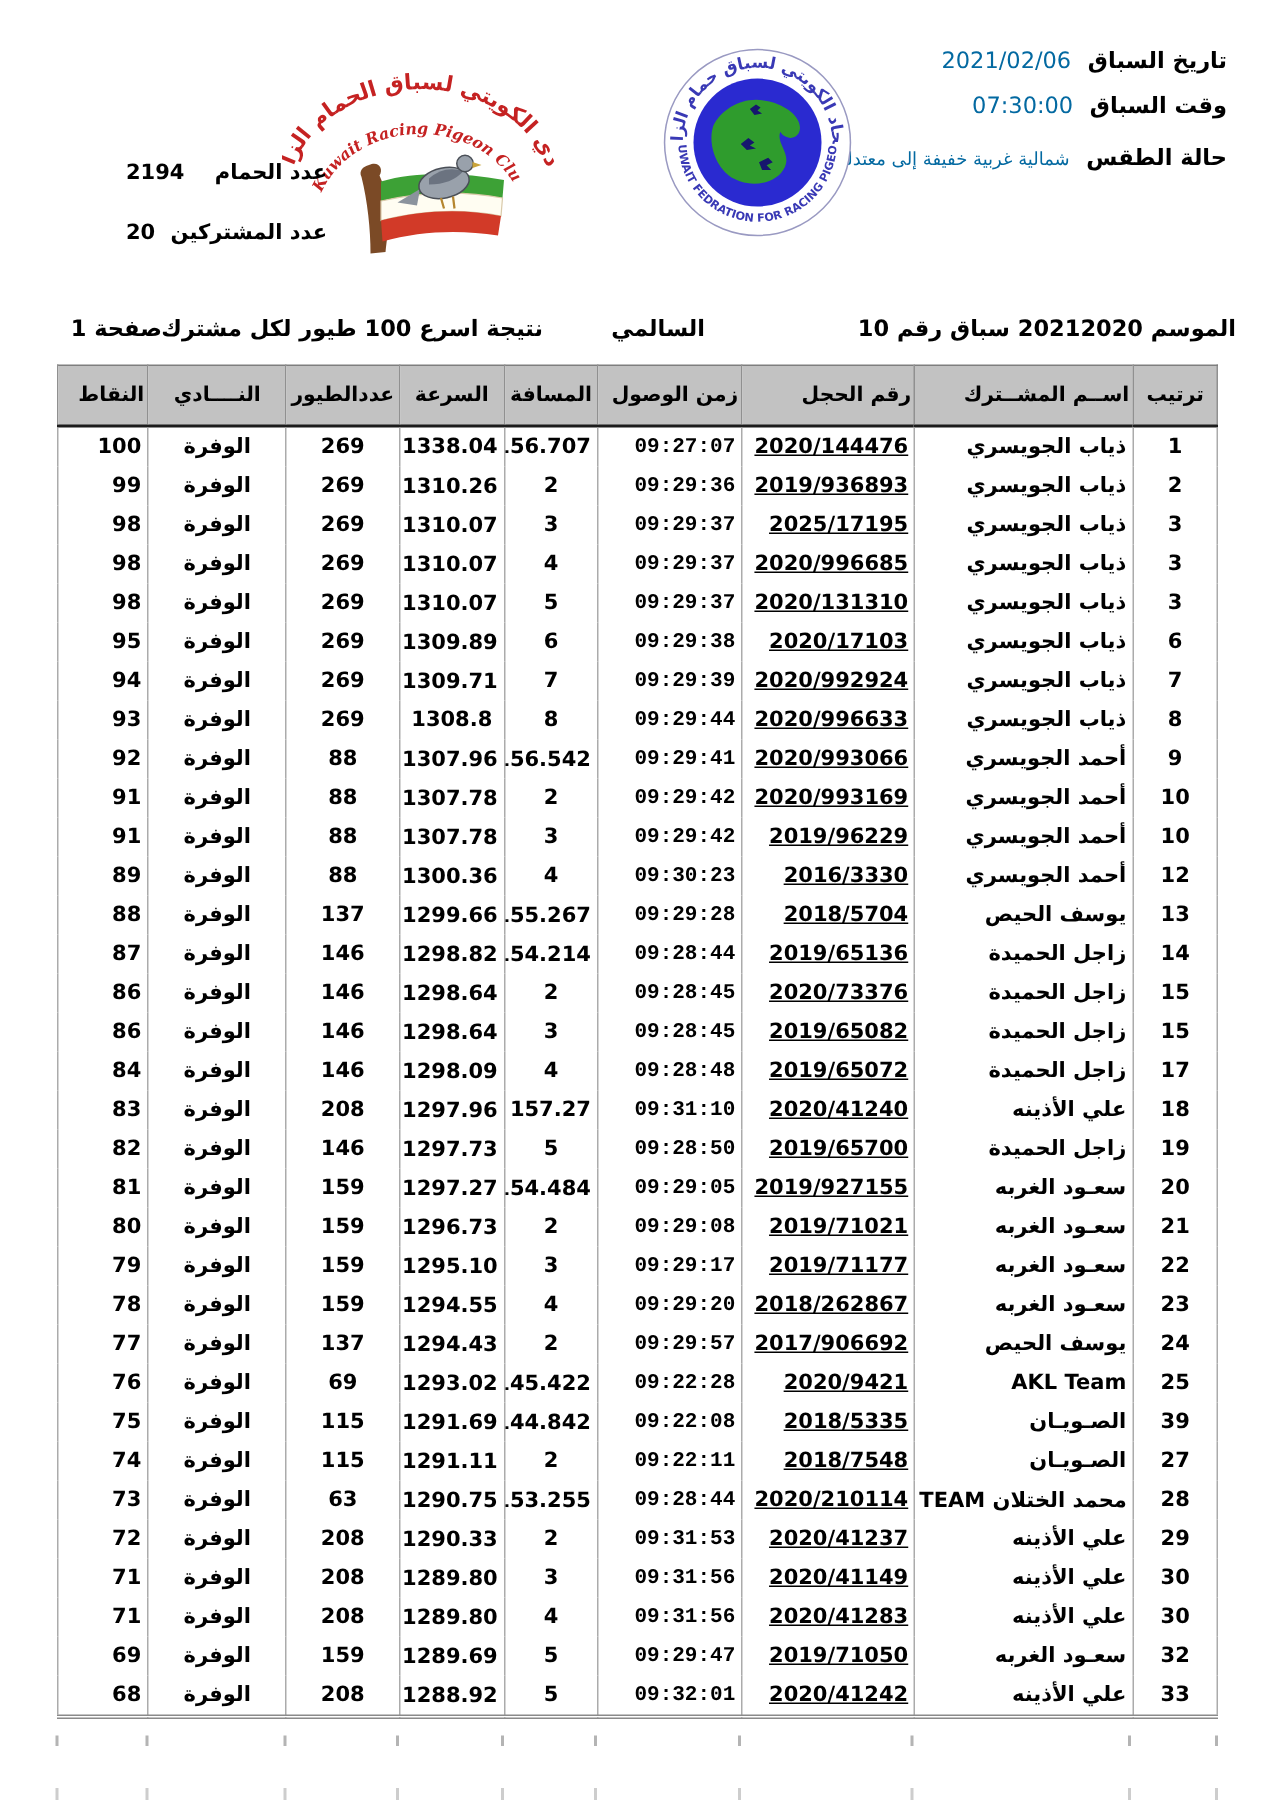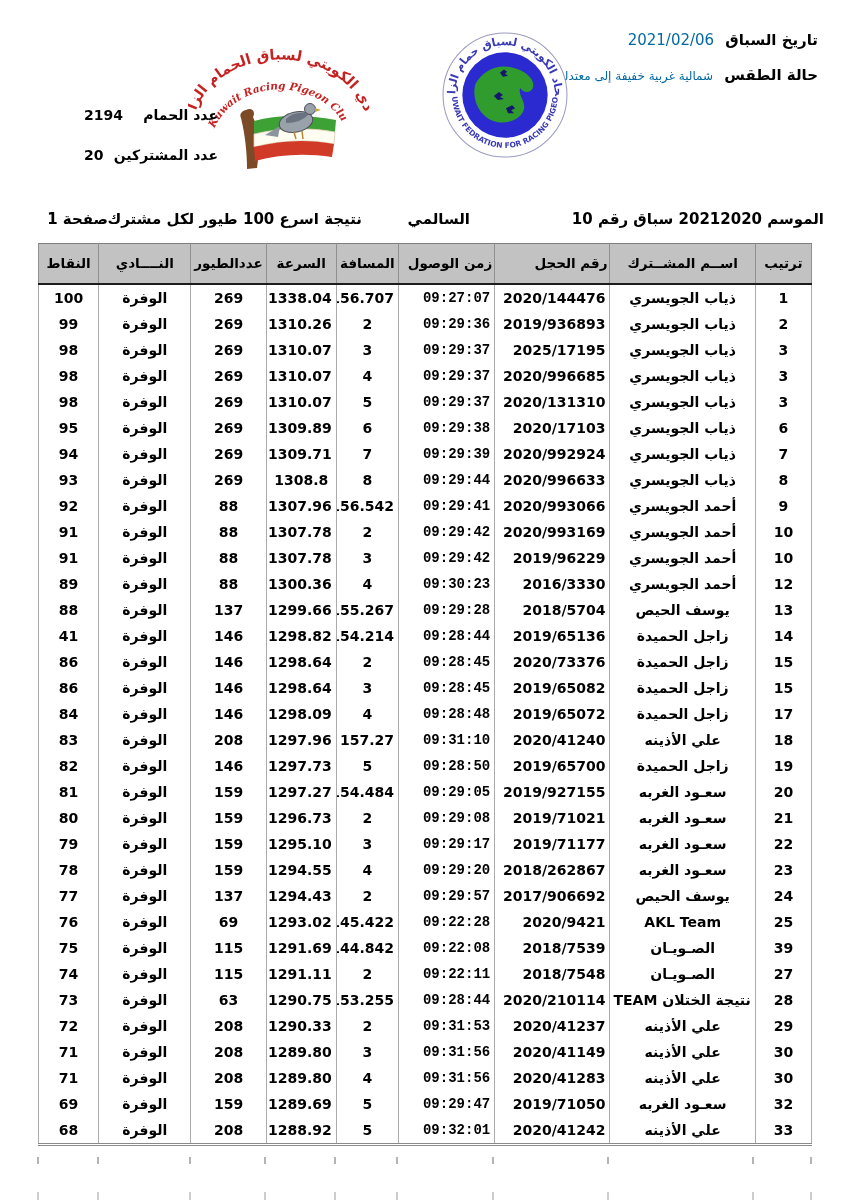--- a/index.html
+++ b/index.html
@@ -37,48 +37,52 @@
     border-collapse:collapse; table-layout:fixed; direction:rtl;
     border:1.5px solid #7e7e7e; border-bottom:3px double #8a8a8a; font-weight:bold; }
   table.results thead th { background:#c2c2c2; height:40px; font-size:13.5px;
     border-left:1px solid #909090; border-right:1px solid #909090;
     border-top:1px solid #7e7e7e; border-bottom:2px solid #1c1c1c;
     white-space:nowrap; overflow:hidden; padding:0 2px; }
   table.results tbody td { height:26px; line-height:26px; font-size:14px;
     border-left:1px solid #ababab; border-right:1px solid #ababab;
     white-space:nowrap; overflow:hidden; padding:0 4px; }
   .c0 { width:56px;  text-align:center; }
-  .c1 { width:145px; text-align:center; }
+  .c1 { width:145px; text-align:right; }
   tbody .c1 { padding-right:13px; font-size:13px; }
   .c2 { width:115px; text-align:right; }
-  tbody .c2 { padding-right:4px; }
+  tbody .c2 { padding-right:4px;text-decoration:underline; }
   .c3 { width:96px;  text-align:right; }
   tbody .c3 { padding-right:3px;font-family:Liberation Mono, monospace; }
   .c4 { width:62px;  text-align:center; }
   tbody .c4 { font-size:12.5px; padding:0 1px; }
   .c5 { width:70px;  text-align:center; }
   tbody .c5 { padding:0 1px; }
   .c6 { width:75px;  text-align:center;margin-left:11px; }
   .c7 { width:92px;  text-align:center; }
   tbody .c7 { font-size:11.5px; }
-  .c8 { width:60px;  text-align:center; }
+  .c8 { width:60px;  text-align:right; }
 
   
   .tick { position:absolute; width:2px; height:7px; background:#9b9b9b; opacity:.75; }
   .tick.row2 { opacity:.5; height:8px; }
 </style>
 </head>
 <body>
 
 <div class="page">
 
   <div class="race-info">
     <div class="ri-line">
       <span class="ri-label">تاريخ السباق</span>
       <span class="ri-value">2021/02/06</span>
+    </div>
+    <div class="ri-line">
+      <span class="ri-label">وقت السباق</span>
+      <span class="ri-value">07:30:00</span>
     </div>
     <div class="ri-line weather">
       <span class="ri-label">حالة الطقس</span>
       <span class="ri-value">شمالية غربية خفيفة إلى معتدلة</span>
     </div>
   </div>
 
   <svg class="fed-logo" viewBox="0 0 126 126">
     <circle cx="63" cy="63" r="61" fill="#ffffff" stroke="#9a9ac2" stroke-width="1"></circle>
     <circle cx="63" cy="63" r="42" fill="#2a2ad0"></circle>
@@ -297,21 +301,21 @@
         </tr>
         <tr>
           <td class="c0">14</td>
           <td class="c1">زاجل الحميدة</td>
           <td class="c2">2019/65136</td>
           <td class="c3">09:28:44</td>
           <td class="c4">154.214</td>
           <td class="c5">1298.82</td>
           <td class="c6">146</td>
           <td class="c7">الوفرة</td>
-          <td class="c8">41</td>
+          <td class="c8">87</td>
         </tr>
         <tr>
           <td class="c0">15</td>
           <td class="c1">زاجل الحميدة</td>
           <td class="c2">2020/73376</td>
           <td class="c3">09:28:45</td>
           <td class="c4">2</td>
           <td class="c5">1298.64</td>
           <td class="c6">146</td>
           <td class="c7">الوفرة</td>
@@ -423,42 +427,42 @@
           <td class="c3">09:22:28</td>
           <td class="c4">145.422</td>
           <td class="c5">1293.02</td>
           <td class="c6">69</td>
           <td class="c7">الوفرة</td>
           <td class="c8">76</td>
         </tr>
         <tr>
           <td class="c0">39</td>
           <td class="c1">الصـويـان</td>
-          <td class="c2">2018/7539</td>
+          <td class="c2">2018/5335</td>
           <td class="c3">09:22:08</td>
           <td class="c4">144.842</td>
           <td class="c5">1291.69</td>
           <td class="c6">115</td>
           <td class="c7">الوفرة</td>
           <td class="c8">75</td>
         </tr>
         <tr>
           <td class="c0">27</td>
           <td class="c1">الصـويـان</td>
           <td class="c2">2018/7548</td>
           <td class="c3">09:22:11</td>
           <td class="c4">2</td>
           <td class="c5">1291.11</td>
           <td class="c6">115</td>
           <td class="c7">الوفرة</td>
           <td class="c8">74</td>
         </tr>
         <tr>
           <td class="c0">28</td>
-          <td class="c1">نتيجة الختلان TEAM</td>
+          <td class="c1">محمد الختلان TEAM</td>
           <td class="c2">2020/210114</td>
           <td class="c3">09:28:44</td>
           <td class="c4">153.255</td>
           <td class="c5">1290.75</td>
           <td class="c6">63</td>
           <td class="c7">الوفرة</td>
           <td class="c8">73</td>
         </tr>
         <tr>
           <td class="c0">29</td>

